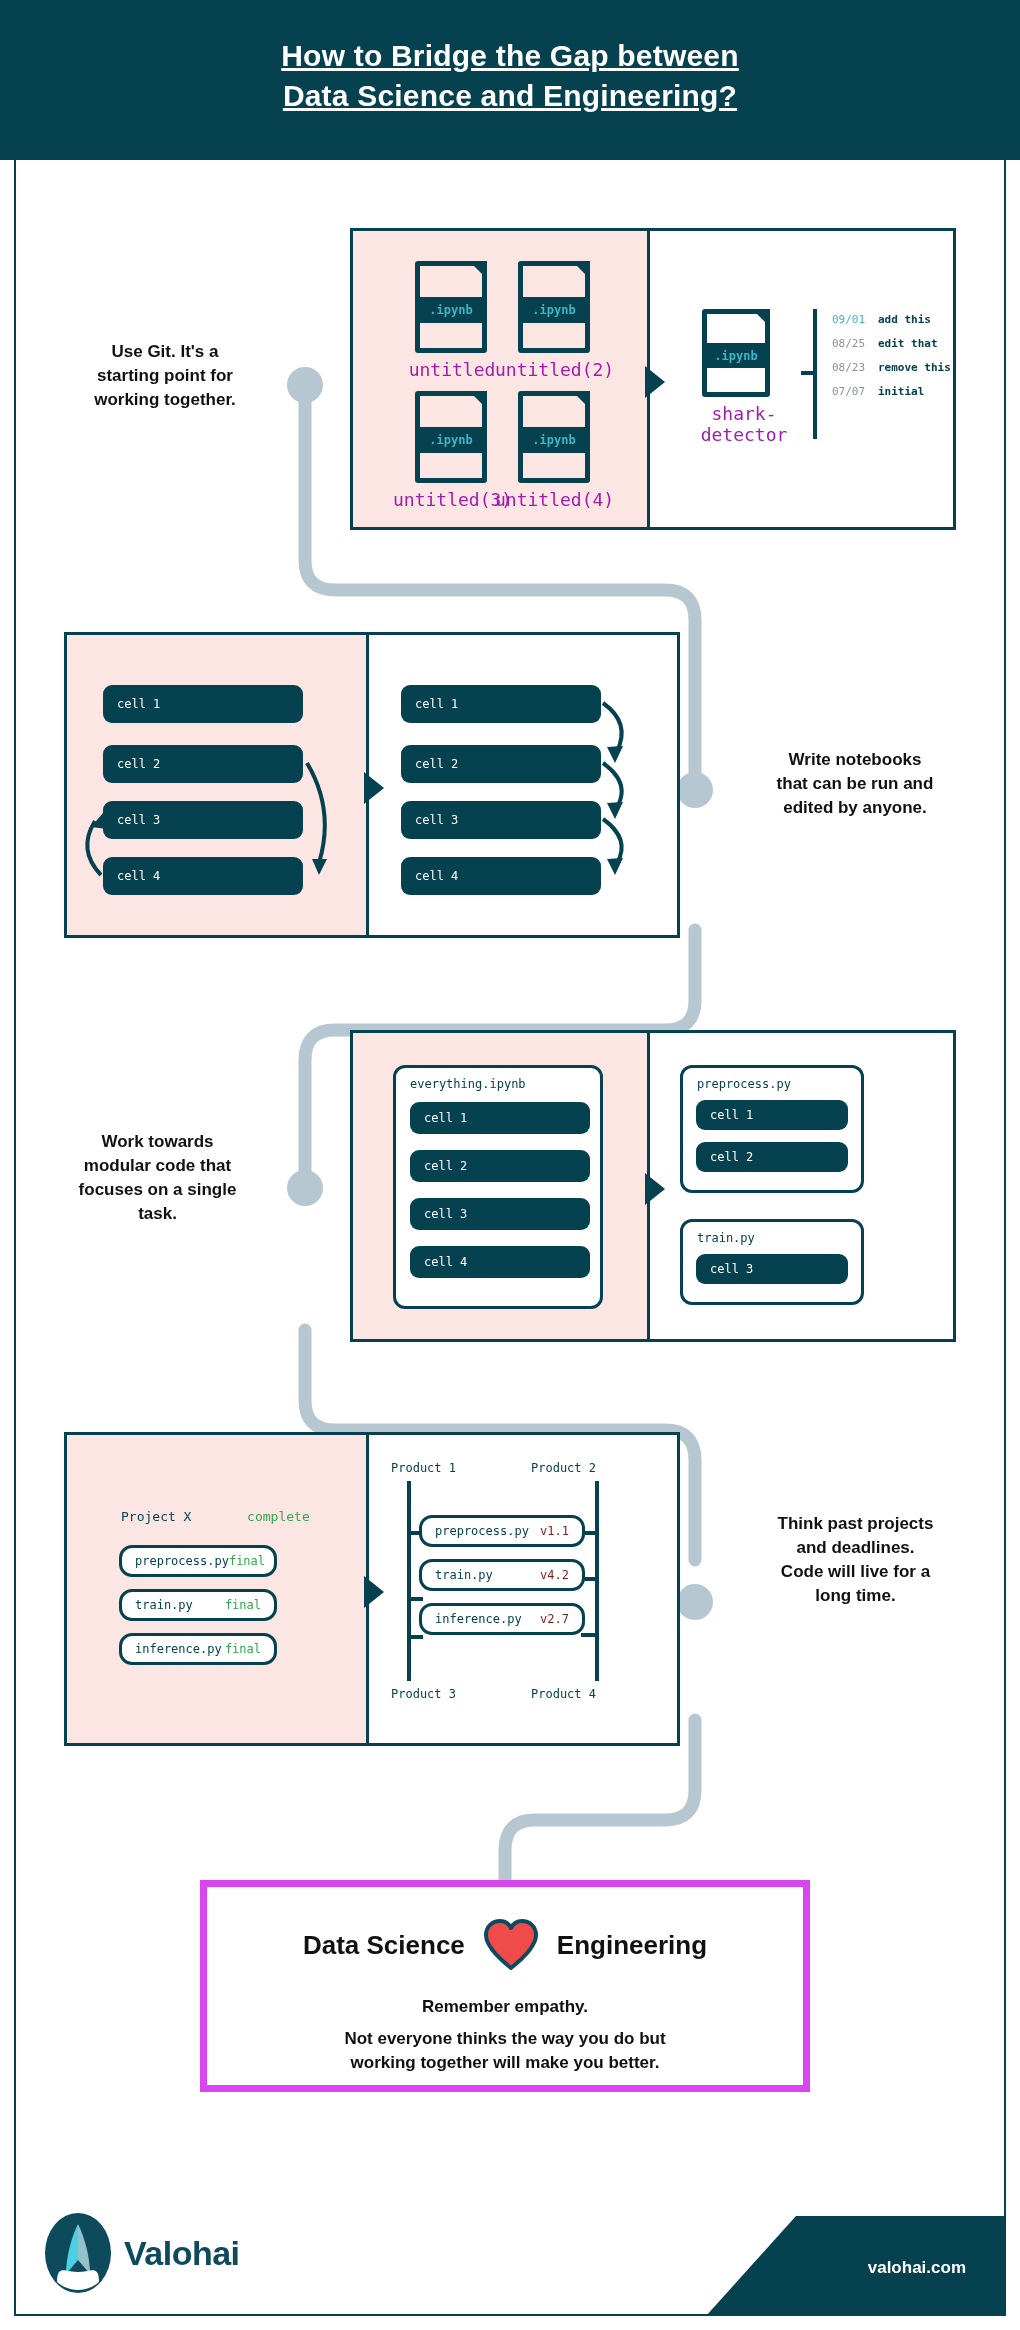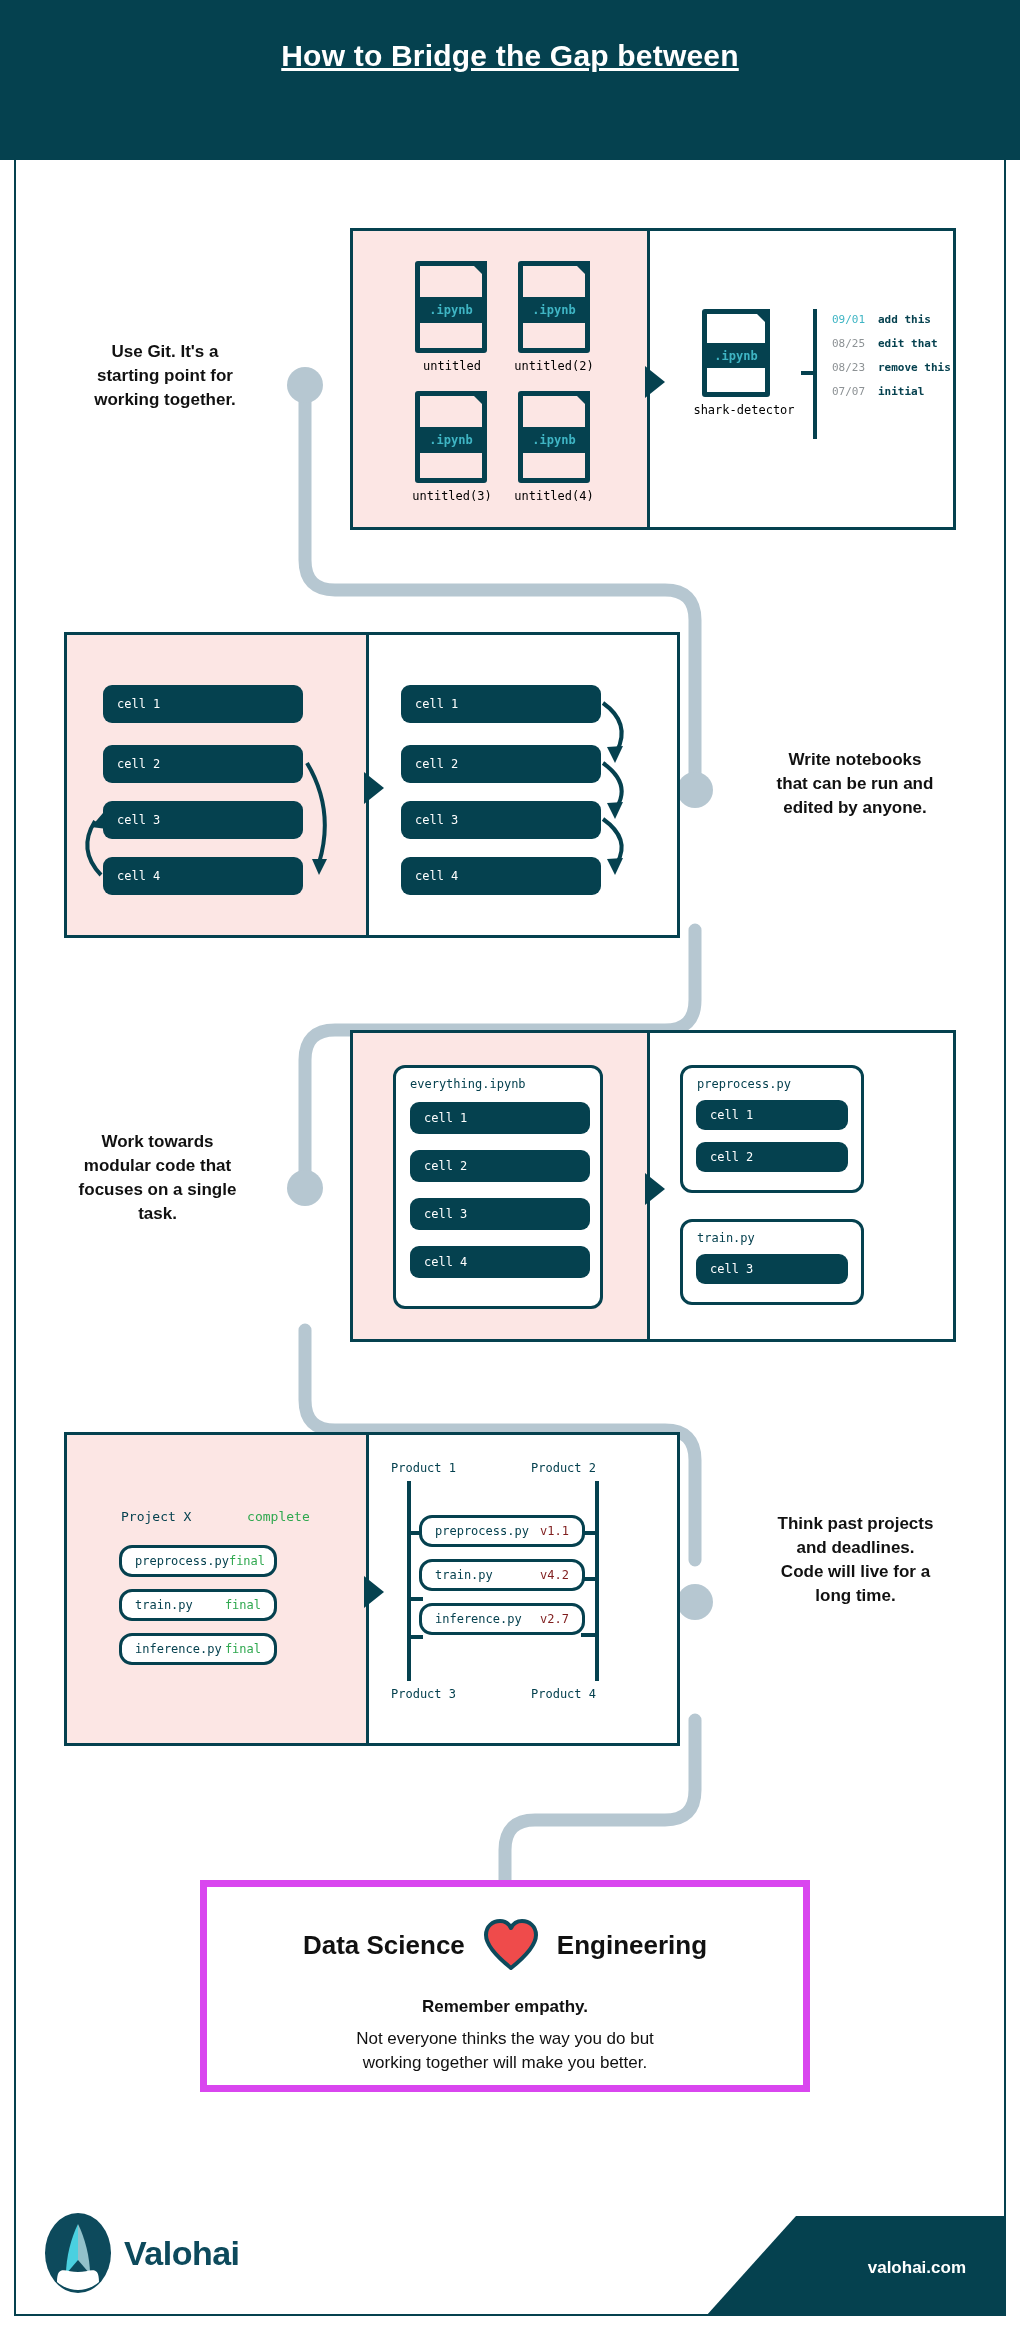--- a/index.html
+++ b/index.html
@@ -60,22 +60,22 @@
   }
   .file .band{
     position:absolute;left:5px;right:5px;
     background:#05414f;display:flex;align-items:center;justify-content:center;
   }
   .file .band span{color:#3fb5c4;font-weight:bold;}
   .file .fold{
     position:absolute;right:0px;top:0px;
     width:0;height:0;border-left:18px solid transparent;border-top:18px solid #05414f;
   }
-  .filelabel{position:absolute;text-align:center;color:#000000;
-    font-size:12px;}
+  .filelabel{position:absolute;text-align:center;color:#a21caf;
+    font-size:18px;}
 
   
   .loglist{position:absolute;}
   .logrow{display:flex;font-size:11px;margin-bottom:11px;}
   .logdate{width:46px;color:#8d9295;}
   .logdate.hl{color:#3fb5c4;}
   .logmsg{color:#05414f;font-weight:bold;}
   .logspine{position:absolute;width:4px;background:#05414f;}
   .lognub{position:absolute;height:4px;width:12px;background:#05414f;}
 
@@ -112,34 +112,35 @@
     border:7px solid #d946ef;background:#ffffff;box-sizing:border-box;
   }
   #conclusion .row1{
     position:absolute;left:0;top:32px;width:100%;
     display:flex;align-items:center;justify-content:center;gap:18px;
   }
   #conclusion .row1 span{font-size:26px;font-weight:bold;color:#111;}
   #conclusion .l2{position:absolute;left:0;top:110px;width:100%;text-align:center;
     font-size:17px;font-weight:bold;color:#111;}
   #conclusion .l3{position:absolute;left:0;top:140px;width:100%;text-align:center;
-    font-size:17px;font-weight:normal;color:#111;line-height:24px;}
+    font-size:17px;font-weight:bold;color:#111;line-height:24px;}
 
   
   #footer{position:absolute;left:14px;top:2186px;width:992px;height:130px;}
   #brand{position:absolute;left:30px;top:26px;display:flex;align-items:center;gap:12px;}
   #brand .name{font-size:34px;font-weight:bold;color:#0d4a5c;letter-spacing:-.5px;}
   #urltab-text{position:absolute;right:40px;bottom:38px;color:#fff;font-size:17px;font-weight:bold;}
 </style>
 </head>
 <body>
 
 <div id="header">
   <div class="title">
     <div>How to Bridge the Gap between</div>
+    <div>Data Science and Engineering?</div>
   </div>
 </div>
 <div id="page-border"></div>
 
 <svg id="connector">
   <path d="M 305,390 L 305,560 Q 305,590 335,590 L 665,590 Q 695,590 695,620 L 695,790
            M 695,930 L 695,1000 Q 695,1030 665,1030 L 335,1030 Q 305,1030 305,1060 L 305,1190
            M 305,1330 L 305,1400 Q 305,1430 335,1430 L 665,1430 Q 695,1430 695,1460 L 695,1560
            M 695,1720 L 695,1790 Q 695,1820 665,1820 L 535,1820 Q 505,1820 505,1850 L 505,1890" stroke="#b6c7d1" stroke-width="13" fill="none" stroke-linecap="round"></path>
   <circle cx="305" cy="385" r="18" fill="#b6c7d1"></circle>

